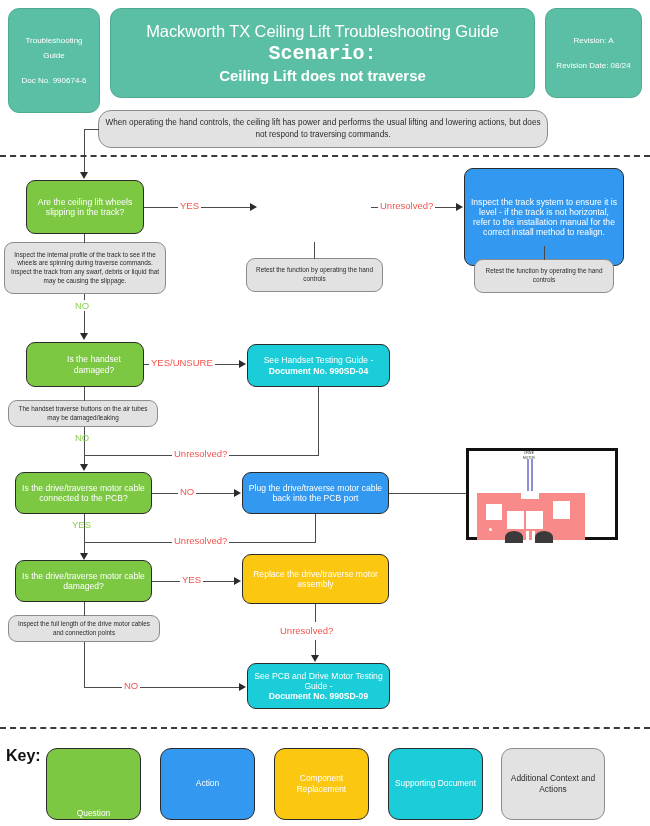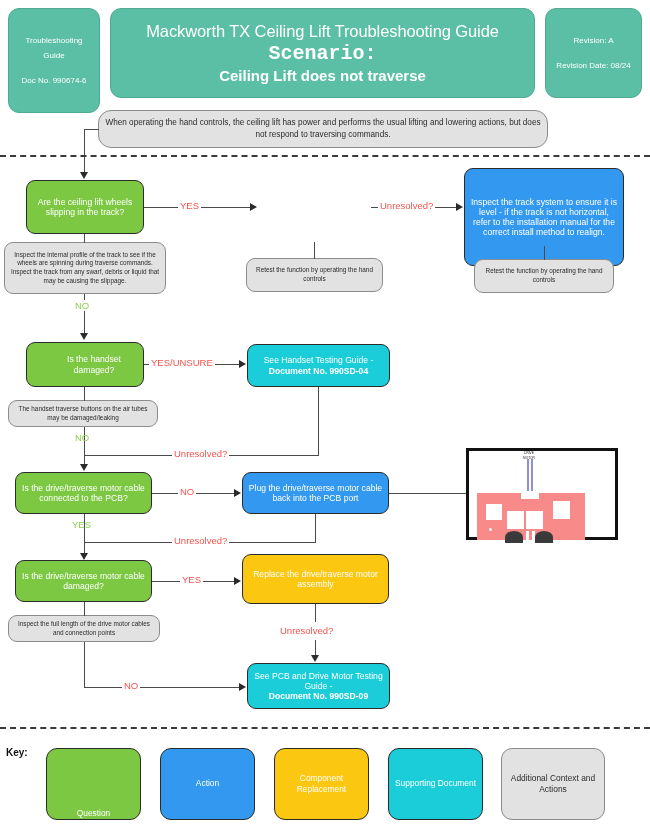--- a/index.html
+++ b/index.html
@@ -88,21 +88,21 @@
 
   
   .pic { position: absolute; border: 3px solid #111; background:#fff; }
   .pcb { position:absolute; background:#F98A8A; }
   .wht { position:absolute; background:#ffffff; }
   .drk { position:absolute; background:#3a3a3a; }
   .wire { position:absolute; background:#8f8fd8; width:2px; }
   .piclbl { position:absolute; font-size:3.2px; color:#222; text-align:center; line-height:1.25; width:30px; }
 
   
-  .keyword { position:absolute; font-size:10px; font-weight:bold; color:#111; }
+  .keyword { position:absolute; font-size:16px; font-weight:bold; color:#111; }
   .keybox {
     position:absolute; display:flex; align-items:center; justify-content:center;
     text-align:center; border-radius:11px; border:1.4px solid #2b2b2b;
     font-size:8.4px; line-height:1.35; color:#ffffff;
   }
   .keybox.ctxkey { background:#e2e2e2; color:#2b2b2b; border-color:#8c8c8c; }
 </style>
 </head>
 <body>
 

